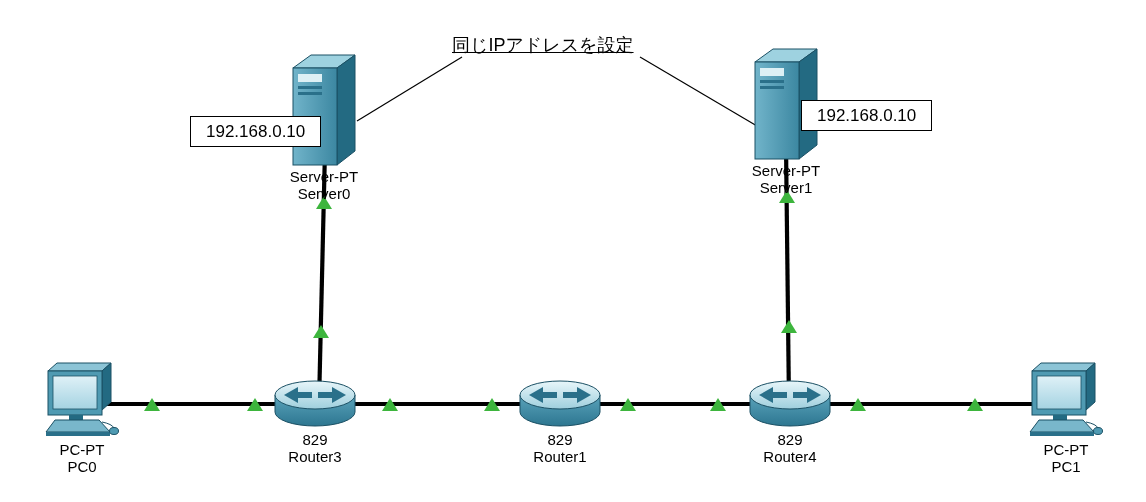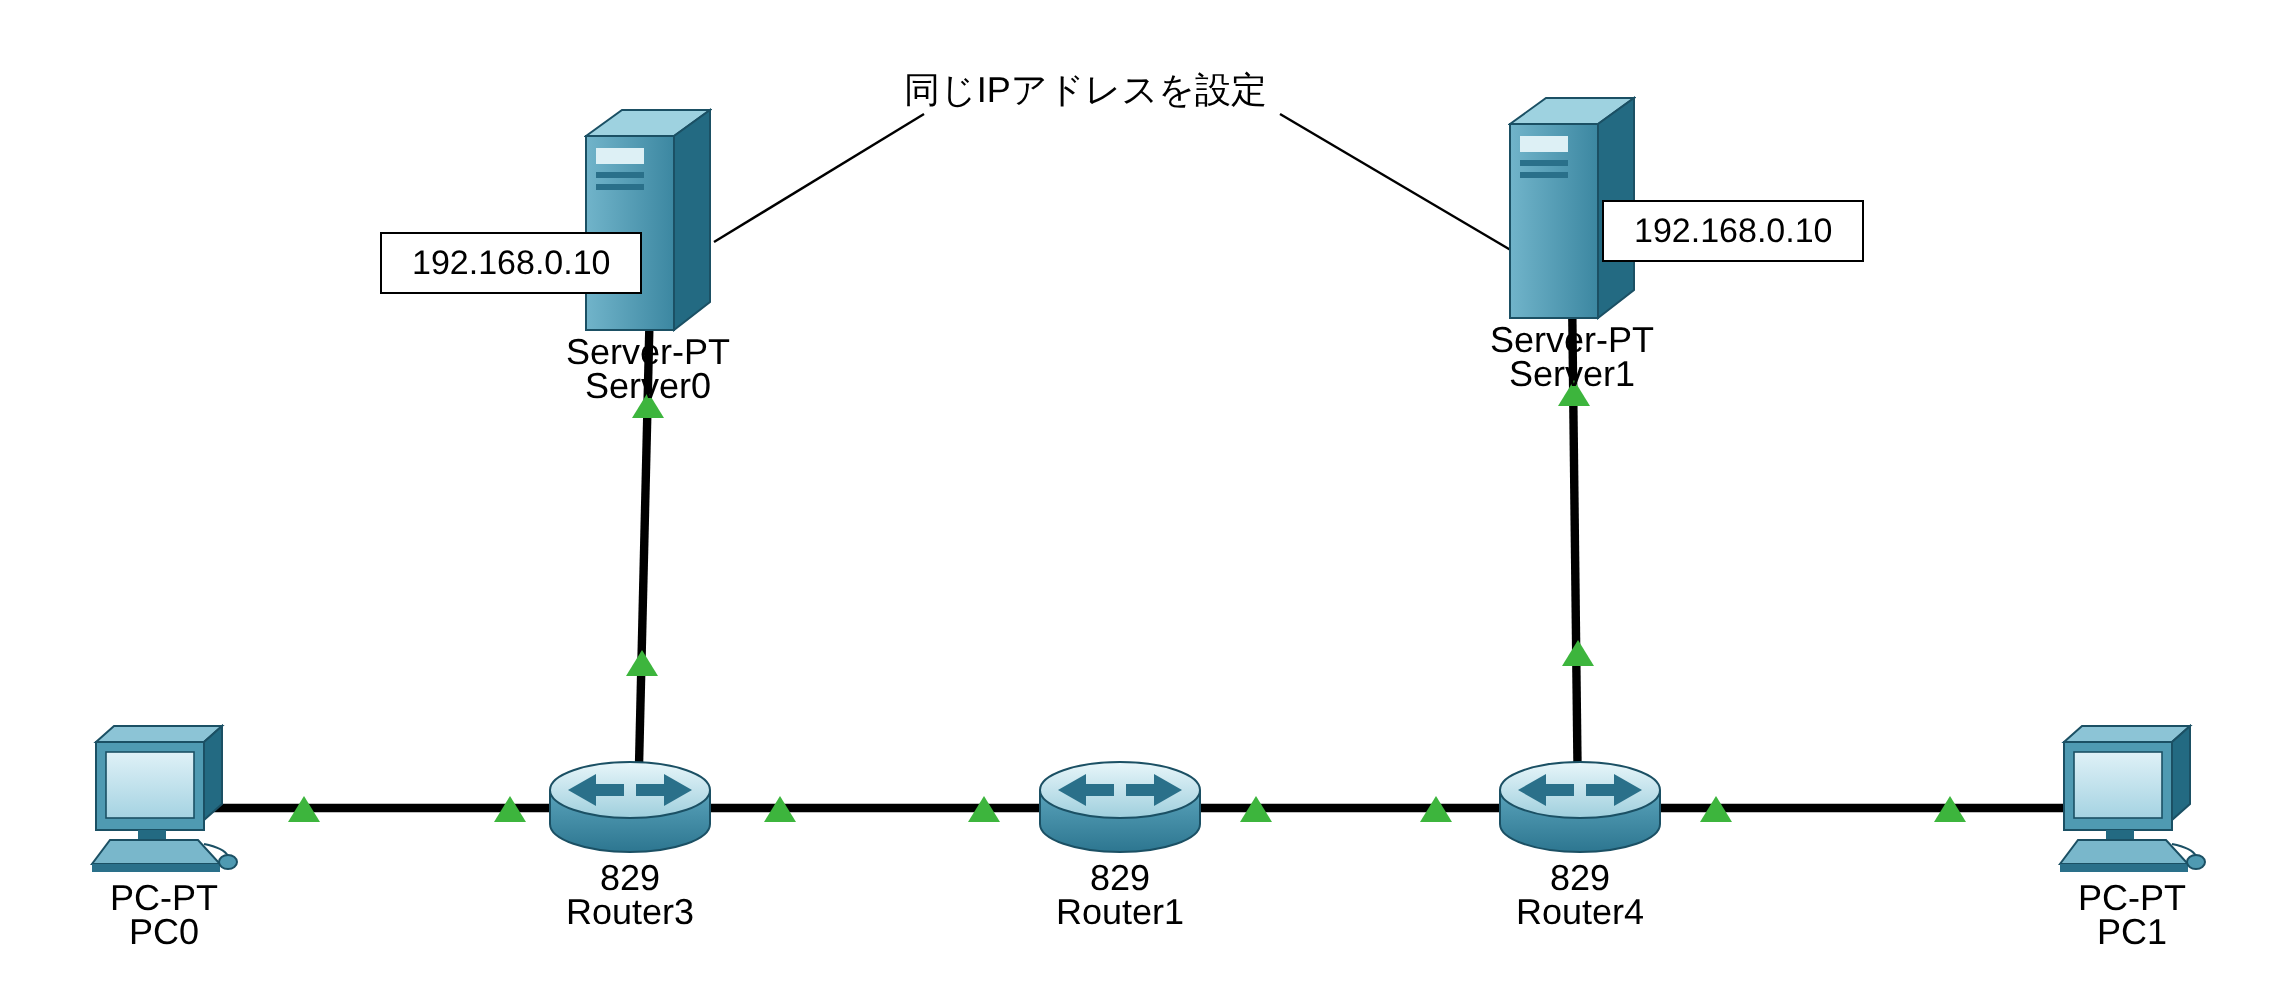--- a/index.html
+++ b/index.html
@@ -15,21 +15,21 @@
     overflow: hidden;
   }
   .layer {
     position: absolute;
     left: 0; top: 0;
   }
   .device { position: absolute; }
   .device-label {
     position: absolute;
     text-align: center;
-    font-size: 18px;
+    font-size: 15px;
     line-height: 17px;
     color: var(--color-text, #000);
   }
   .note {
     position: absolute;
     color: var(--color-text, #000);
     white-space: nowrap;
   }
   .ip-note {
     background: var(--color-note-background, #fff);
@@ -193,17 +193,17 @@
   </div>
   <div class="device-label" style="left:27px; top:441px; width:110px;">
     <div>PC-PT</div>
     <div>PC0</div>
   </div>
   <div class="device-label" style="left:1011px; top:441px; width:110px;">
     <div>PC-PT</div>
     <div>PC1</div>
   </div>
 
-  <div class="note annotation-note" style="left:452px; top:33px;">同じIPアドレスを設定</div>
+  <div class="note annotation-note" style="left:452px; top:33px;text-decoration:underline;">同じIPアドレスを設定</div>
   <div class="note ip-note" style="left:190px; top:116px;">192.168.0.10</div>
   <div class="note ip-note" style="left:801px; top:100px;">192.168.0.10</div>
 
 </div>
 
 </body></html>

